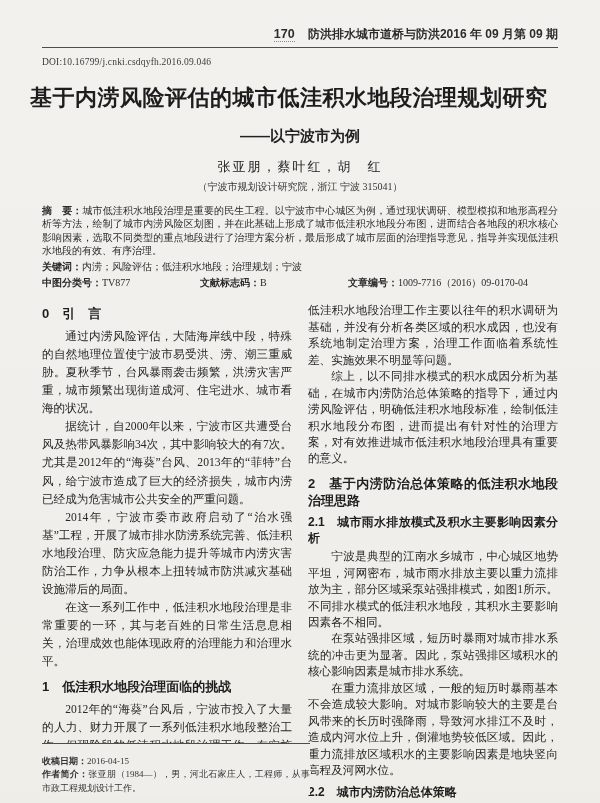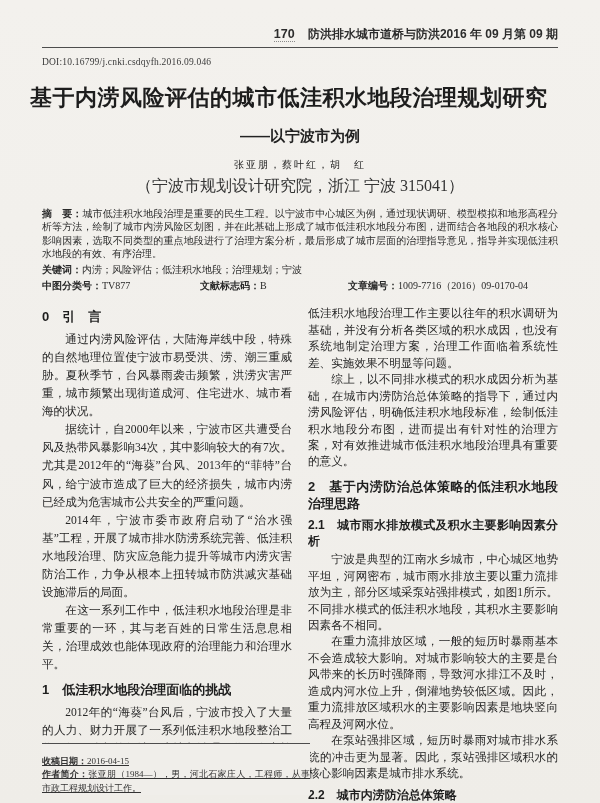--- a/index.html
+++ b/index.html
@@ -19,22 +19,22 @@
   .doi-line{margin:9px 42px 0;font-size:9.5px;color:#3a3a3a;letter-spacing:.2px;}
   .paper-title{
     margin:16px 30px 14px;
     font-family:"Liberation Sans","DejaVu Sans",sans-serif;
     font-size:22px;font-weight:bold;letter-spacing:.5px;color:#1d1d1d;
   }
   .paper-subtitle{
     margin-top:9px;text-align:center;font-family:"Liberation Sans","DejaVu Sans",sans-serif;
     font-size:15px;font-weight:bold;color:#222;
   }
-  .authors-line{margin-top:12px;text-align:center;font-size:10px;letter-spacing:2px;color:#222;}
-  .affiliation-line{margin-top:4px;text-align:center;font-size:16px;color:#333;}
+  .authors-line{margin-top:12px;text-align:center;font-size:13px;letter-spacing:2px;color:#222;}
+  .affiliation-line{margin-top:4px;text-align:center;font-size:10px;color:#333;}
   .abstract-block{margin:10px 42px 0;font-size:10px;line-height:1.34;text-align:justify;color:#2a2a2a;}
   .abstract-block .lbl{font-family:"Liberation Sans","DejaVu Sans",sans-serif;font-weight:bold;}
   .kw-line{margin-top:2px;}
   .meta-row{display:flex;margin-top:3px;}
   .meta-row .m1{width:158px;}
   .meta-row .m2{width:148px;}
   .meta-row .m3{flex:1;}
   .columns{margin:14px 42px 0;display:flex;gap:16px;}
   .col{width:250px;text-align:justify;color:#272727;}
   .col-left{font-size:11.6px;line-height:1.56;height:468px;overflow:hidden;}
@@ -46,21 +46,21 @@
     font-size:13px;margin:7px 0 5px;color:#1e1e1e;line-height:1.35;
   }
   .h-sec.first{margin-top:2px;}
   .h-sub{
     font-family:"Liberation Sans","DejaVu Sans",sans-serif;font-weight:bold;
     font-size:12px;margin:5px 0 3px;color:#1e1e1e;line-height:1.3;
   }
   .footnote{
     position:absolute;left:42px;bottom:8px;width:268px;
     border-top:1px solid #4d4d4d;padding-top:11px;
-    font-size:9px;line-height:1.5;color:#333;background:#f0eeea;text-align:justify;text-decoration:underline;
+    font-size:9px;line-height:1.5;color:#333;background:#f0eeea;text-align:justify;
   }
   .footnote .lbl{font-family:"Liberation Sans","DejaVu Sans",sans-serif;font-weight:bold;}
 </style>
 </head>
 <body>
 
 <div class="page">
 
   <div class="journal-header">
     <span>
@@ -109,22 +109,22 @@
       <div class="h-sec">1　低洼积水地段治理面临的挑战</div>
       <p>2012年的“海葵”台风后，宁波市投入了大量的人力、财力开展了一系列低洼积水地段整治工作。但现阶段的低洼积水地段治理工作，在实施效果、权责分配等方面仍面临较大的挑战。</p>
 
     </div>
     <div class="col col-right">
       <p class="no-indent">低洼积水地段治理工作主要以往年的积水调研为基础，并没有分析各类区域的积水成因，也没有系统地制定治理方案，治理工作面临着系统性差、实施效果不明显等问题。</p>
       <p>综上，以不同排水模式的积水成因分析为基础，在城市内涝防治总体策略的指导下，通过内涝风险评估，明确低洼积水地段标准，绘制低洼积水地段分布图，进而提出有针对性的治理方案，对有效推进城市低洼积水地段治理具有重要的意义。</p>
       <div class="h-sec">2　基于内涝防治总体策略的低洼积水地段治理思路</div>
       <div class="h-sub">2.1　城市雨水排放模式及积水主要影响因素分析</div>
       <p>宁波是典型的江南水乡城市，中心城区地势平坦，河网密布，城市雨水排放主要以重力流排放为主，部分区域采泵站强排模式，如图1所示。不同排水模式的低洼积水地段，其积水主要影响因素各不相同。</p>
+      <p>在泵站强排区域，短历时暴雨对城市排水系统的冲击更为显著。因此，泵站强排区域积水的核心影响因素是城市排水系统。</p>
       <p>在重力流排放区域，一般的短历时暴雨基本不会造成较大影响。对城市影响较大的主要是台风带来的长历时强降雨，导致河水排江不及时，造成内河水位上升，倒灌地势较低区域。因此，重力流排放区域积水的主要影响因素是地块竖向高程及河网水位。</p>
-      <p>在泵站强排区域，短历时暴雨对城市排水系统的冲击更为显著。因此，泵站强排区域积水的核心影响因素是城市排水系统。</p>
       <div class="h-sub">2.2　城市内涝防治总体策略</div>
       <p>在设计城市排水防涝工程体系时，规划提出了“主外疏、重内防、强调蓄、控源头”的内涝防治总体策略：一方面通过建设城市山洪疏泄通道、完</p>
     </div>
   </div>
 
   <div class="footnote">
     <div>
       <span class="lbl">收稿日期：</span><span>2016-04-15</span>
     </div>
     <div>

